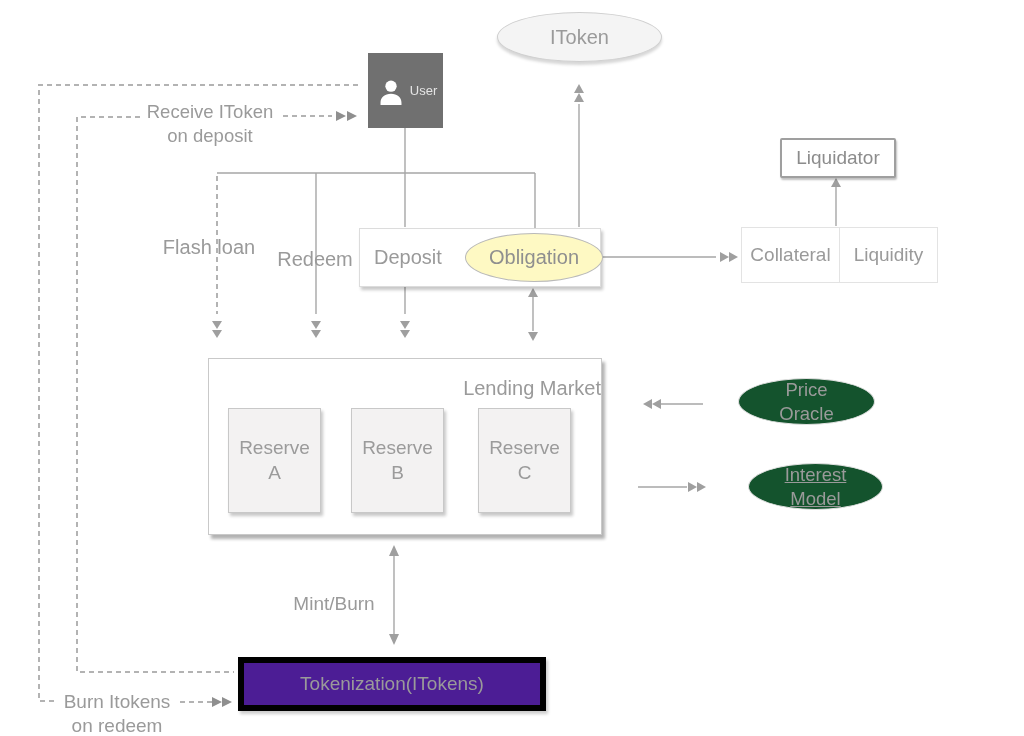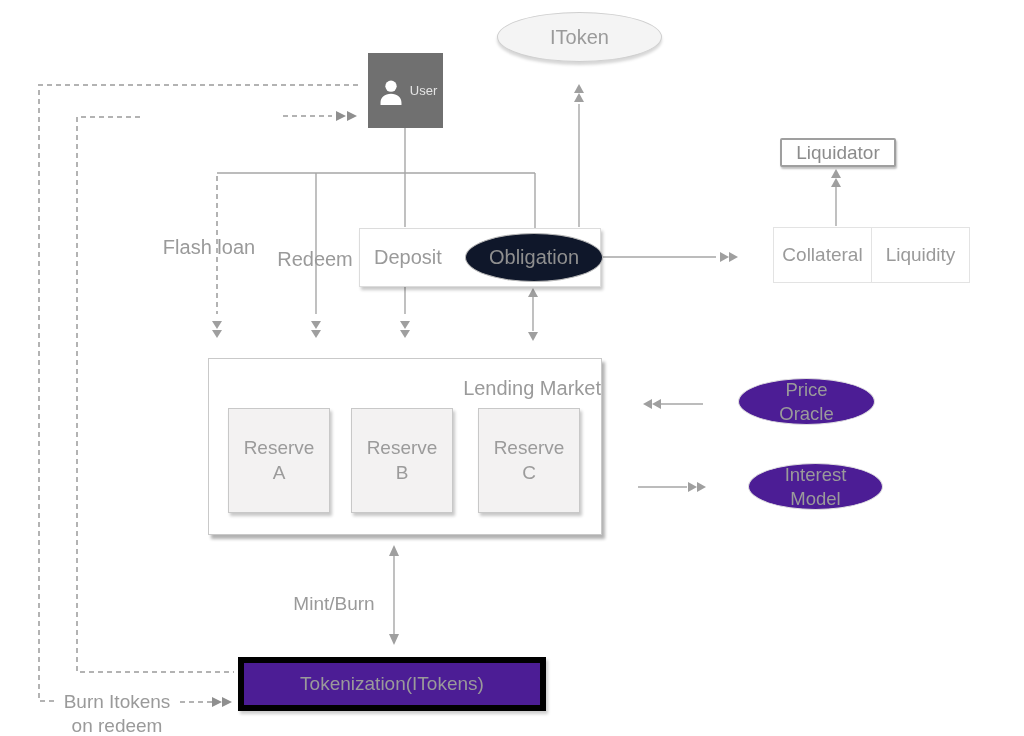--- a/index.html
+++ b/index.html
@@ -13,52 +13,52 @@
   .multiline{white-space:pre-line;text-align:center;line-height:1.28;}
 
   .user-box{left:368px;top:53px;width:75px;height:75px;background:#707070;
     flex-direction:row;color:#e4e4e4;font-size:13px;gap:2px;}
   .user-box svg{width:34px;height:34px;margin-top:4px;}
 
   .mining{left:497px;top:12px;width:165px;height:50px;border-radius:50%;
     background:#f4f4f4;border:1px solid #cfcfcf;box-shadow:0 3px 3px rgba(0,0,0,0.16);
     font-size:20px;}
 
-  .liquidator{left:780px;top:138px;width:116px;height:29px;background:#ffffff;
+  .liquidator{left:780px;top:138px;width:116px;height:40px;background:#ffffff;
     border:2px solid #9f9f9f;border-radius:2px;box-shadow:1px 2px 2px rgba(0,0,0,0.25);
     font-size:19px;color:#8c8c8c;}
 
-  .collat{left:773px;top:227px;width:197px;height:56px;border:1px solid #e3e3e3;
+  .collat{left:741px;top:227px;width:197px;height:56px;border:1px solid #e3e3e3;
     display:flex;align-items:stretch;background:#ffffff;}
   .collat .cell{flex:1;display:flex;align-items:center;justify-content:center;font-size:19px;color:#9a9a9a;}
   .collat .cell.first{border-right:1px solid #e3e3e3;}
 
   .deposit-box{left:359px;top:228px;width:242px;height:59px;background:#ffffff;
     border:1px solid #dcdcdc;box-shadow:2px 3px 3px rgba(0,0,0,0.22);}
   .deposit-label{position:absolute;left:14px;top:0;height:100%;display:flex;align-items:center;
     font-size:20px;color:#9a9a9a;}
   .obligation{position:absolute;left:105px;top:4px;width:138px;height:49px;border-radius:50%;
-    background:#0f172a;border:1px solid #b9b9b9;display:flex;align-items:center;justify-content:center;
+    background:#fef9c3;border:1px solid #b9b9b9;display:flex;align-items:center;justify-content:center;
     font-size:20px;color:#8f8f8f;}
 
   .lending{left:208px;top:358px;width:394px;height:177px;background:#ffffff;
     border:1px solid #c9c9c9;box-shadow:3px 4px 3px rgba(0,0,0,0.30);}
   .lending-title{position:absolute;left:0;top:18px;width:100%;text-align:right;
     font-size:20px;color:#9a9a9a;}
-  .reserve{position:absolute;top:49px;width:102px;height:105px;background:#f3f2f2;
+  .reserve{position:absolute;top:49px;width:93px;height:105px;background:#f3f2f2;
     border:1px solid #c8c8c8;box-shadow:2px 3px 3px rgba(0,0,0,0.22);
     display:flex;align-items:center;justify-content:center;font-size:19px;color:#9b9b9b;}
   .reserve.a{left:19px;} .reserve.b{left:142px;} .reserve.c{left:269px;}
 
   .tokenization{left:238px;top:657px;width:308px;height:54px;background:#4c1d95;
     border:6px solid #000000;box-shadow:2px 3px 3px rgba(0,0,0,0.20);font-size:19px;}
 
-  .oval{border-radius:50%;background:#4c1d95;border:1px solid #e0e0e0;font-size:18.5px;}
+  .oval{border-radius:50%;background:#14532d;border:1px solid #e0e0e0;font-size:18.5px;}
   .price-oracle{left:738px;top:378px;width:137px;height:47px;}
-  .interest-model{left:748px;top:463px;width:135px;height:47px;}
+  .interest-model{left:748px;top:463px;width:135px;height:47px;text-decoration:underline;}
 
   .flabel{position:absolute;color:#9a9a9a;}
   .receive-label{left:140px;top:100px;width:140px;font-size:18.5px;}
   .flash-loan-label{left:159px;top:236px;width:100px;text-align:center;font-size:20px;}
   .redeem-label{left:275px;top:248px;width:80px;text-align:center;font-size:20px;}
   .mint-burn-label{left:284px;top:593px;width:100px;text-align:center;font-size:19px;}
   .burn-label{left:57px;top:690px;width:120px;font-size:19px;}
 </style>
 </head>
 <body>
@@ -183,19 +183,21 @@
   <div class="node tokenization">
     <span>Tokenization(ITokens)</span>
   </div>
 
   <div class="node oval price-oracle multiline">Price
 Oracle</div>
 
   <div class="node oval interest-model multiline">Interest
 Model</div>
 
+  <div class="flabel receive-label multiline">Receive IToken
+on deposit</div>
   <div class="flabel flash-loan-label">Flash loan</div>
   <div class="flabel redeem-label">Redeem</div>
   <div class="flabel mint-burn-label">Mint/Burn</div>
   <div class="flabel burn-label multiline">Burn Itokens
 on redeem</div>
 
 </div>
 
 </body></html>

